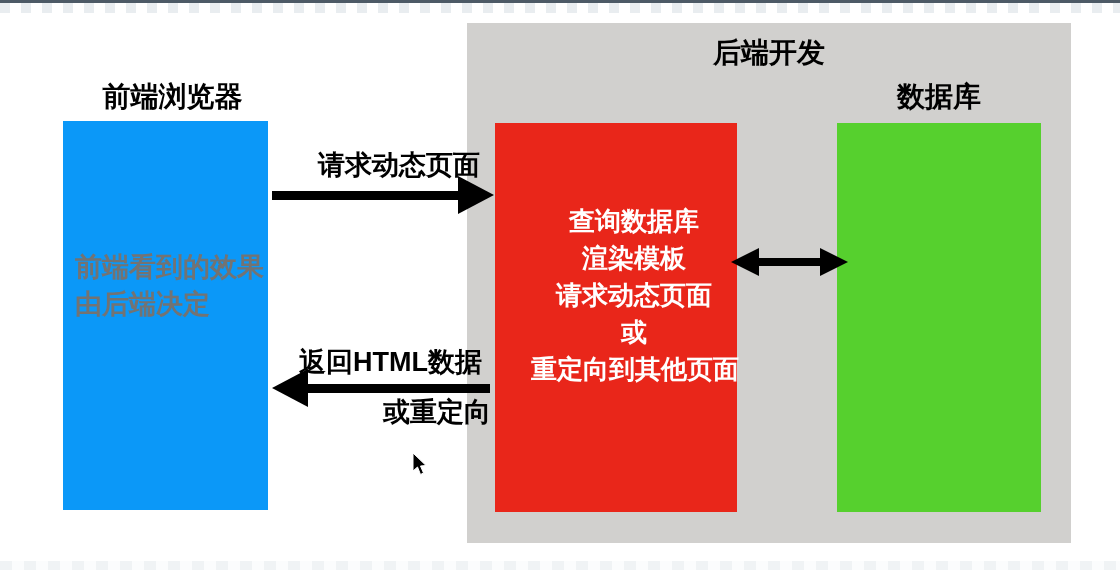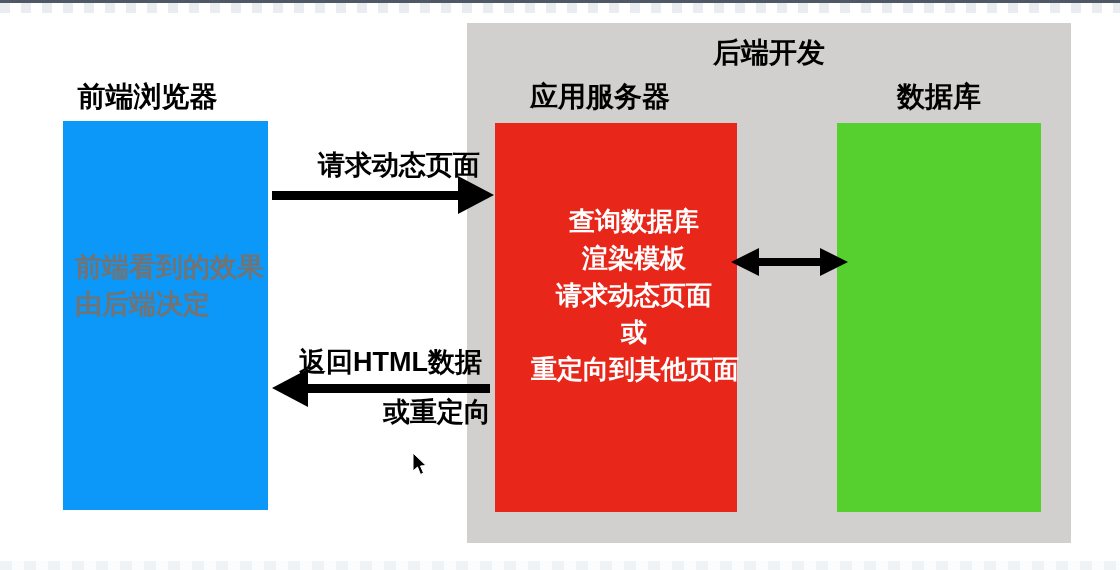--- a/index.html
+++ b/index.html
@@ -31,21 +31,21 @@
   .backend-area {
     position: absolute; left: 467px; top: 23px; width: 604px; height: 520px;
     background: var(--backend-area, #d1d0ce);
   }
   
   .title {
     position: absolute; color: #000000; font-weight: 800;
     font-size: 28px; text-align: center; white-space: nowrap;
   }
   .backend-title  { left: 467px; width: 604px; top: 34px; }
-  .frontend-title { left: 45px;  width: 205px; top: 78px; }
+  .frontend-title { left: 70px;  width: 205px; top: 78px; }
   .appserver-title{ left: 490px; width: 220px; top: 78px; }
   .database-title { left: 837px; width: 204px; top: 78px; }
   
   .box { position: absolute; }
   .frontend-box  { left: 63px;  top: 121px; width: 205px; height: 389px; background: var(--frontend-box, #0b98f8); }
   .appserver-box { left: 495px; top: 123px; width: 242px; height: 389px; background: var(--app-server-box, #e9261a); }
   .database-box  { left: 837px; top: 123px; width: 204px; height: 389px; background: var(--database-box, #56d02e); }
   .frontend-note {
     position: absolute; left: 75px; top: 249px; width: 190px;
     color: #737373; font-weight: 800; font-size: 27px; line-height: 37px;
@@ -98,21 +98,20 @@
 <div class="stage">
 
   <div class="top-line"></div>
   <div class="top-noise"></div>
   <div class="bottom-noise"></div>
 
   <div class="backend-area"></div>
 
   <div class="title backend-title">后端开发</div>
   <div class="title frontend-title">前端浏览器</div>
-  <div class="title appserver-title">应用服务器</div>
   <div class="title database-title">数据库</div>
 
   <div class="box frontend-box"></div>
   <div class="box appserver-box"></div>
   <div class="box database-box"></div>
 
   <div class="frontend-note">
     <div>前端看到的效果</div>
     <div>由后端决定</div>
   </div>

